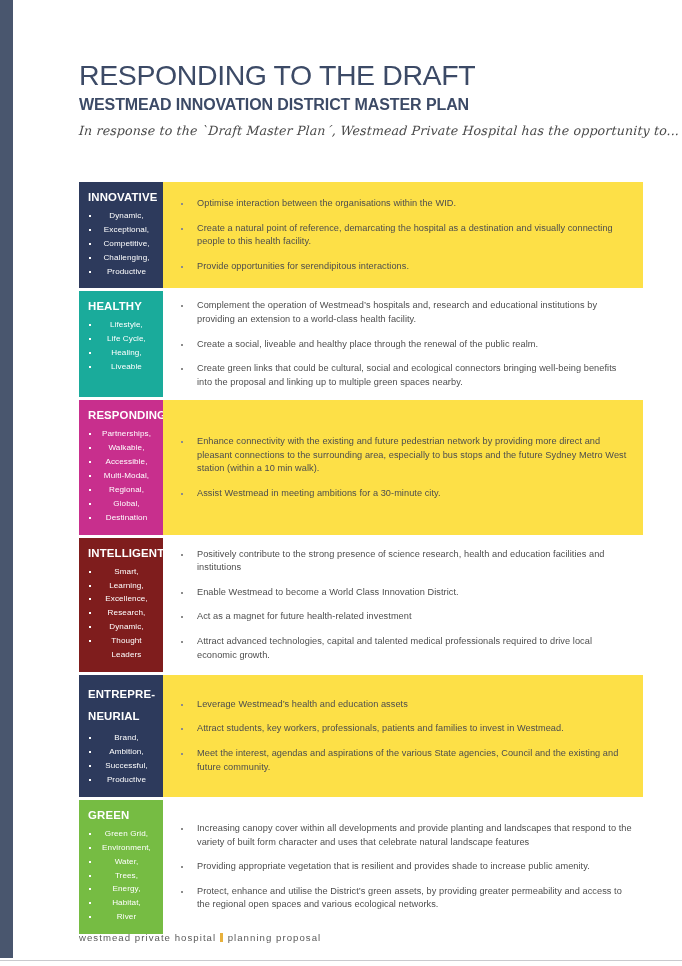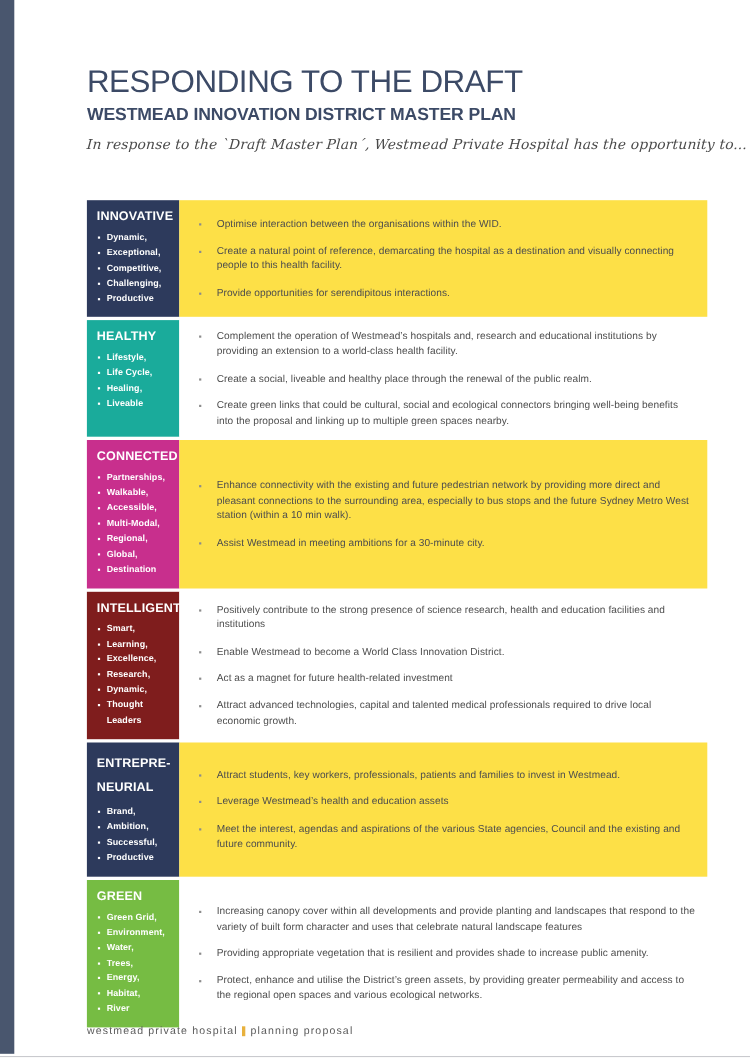--- a/index.html
+++ b/index.html
@@ -112,23 +112,24 @@
   }
   .kw-list {
     list-style: none;
     margin: 0;
     padding: 0;
   }
   .kw-list li {
     position: relative;
     padding-left: 9px;
     font-size: 8.1px;
-    font-weight: bold;
+    font-weight: normal;
     line-height: 1.72;
     letter-spacing: 0.1px;
+    text-align: center;
   }
   .kw-list li::before {
     content: "";
     position: absolute;
     left: 1px;
     top: 6px;
     width: 2px;
     height: 2px;
     background: currentColor;
   }
@@ -249,21 +250,21 @@
         <div class="content">
           <ul class="bullets">
             <li>Complement the operation of Westmead’s hospitals and, research and educational institutions by providing an extension to a world-class health facility.</li>
             <li>Create a social, liveable and healthy place through the renewal of the public realm.</li>
             <li>Create green links that could be cultural, social and ecological connectors bringing well-being benefits into the proposal and linking up to multiple green spaces nearby.</li>
           </ul>
         </div>
       </div>
       <div class="row row-bg-grey">
         <div class="label-block" style="background: rgb(200, 47, 141);">
-          <div class="label-title">CONNECTED</div>
+          <div class="label-title">RESPONDING</div>
           <ul class="kw-list">
             <li>Partnerships,</li>
             <li>Walkable,</li>
             <li>Accessible,</li>
             <li>Multi-Modal,</li>
             <li>Regional,</li>
             <li>Global,</li>
             <li>Destination</li>
           </ul>
         </div>
@@ -300,22 +301,22 @@
           <div class="label-title two-line">ENTREPRE-<br>NEURIAL</div>
           <ul class="kw-list">
             <li>Brand,</li>
             <li>Ambition,</li>
             <li>Successful,</li>
             <li>Productive</li>
           </ul>
         </div>
         <div class="content">
           <ul class="bullets">
+            <li>Leverage Westmead’s health and education assets</li>
             <li>Attract students, key workers, professionals, patients and families to invest in Westmead.</li>
-            <li>Leverage Westmead’s health and education assets</li>
             <li>Meet the interest, agendas and aspirations of the various State agencies, Council and the existing and future community.</li>
           </ul>
         </div>
       </div>
       <div class="row row-bg-white">
         <div class="label-block" style="background: rgb(118, 188, 67);">
           <div class="label-title">GREEN</div>
           <ul class="kw-list">
             <li>Green Grid,</li>
             <li>Environment,</li>

